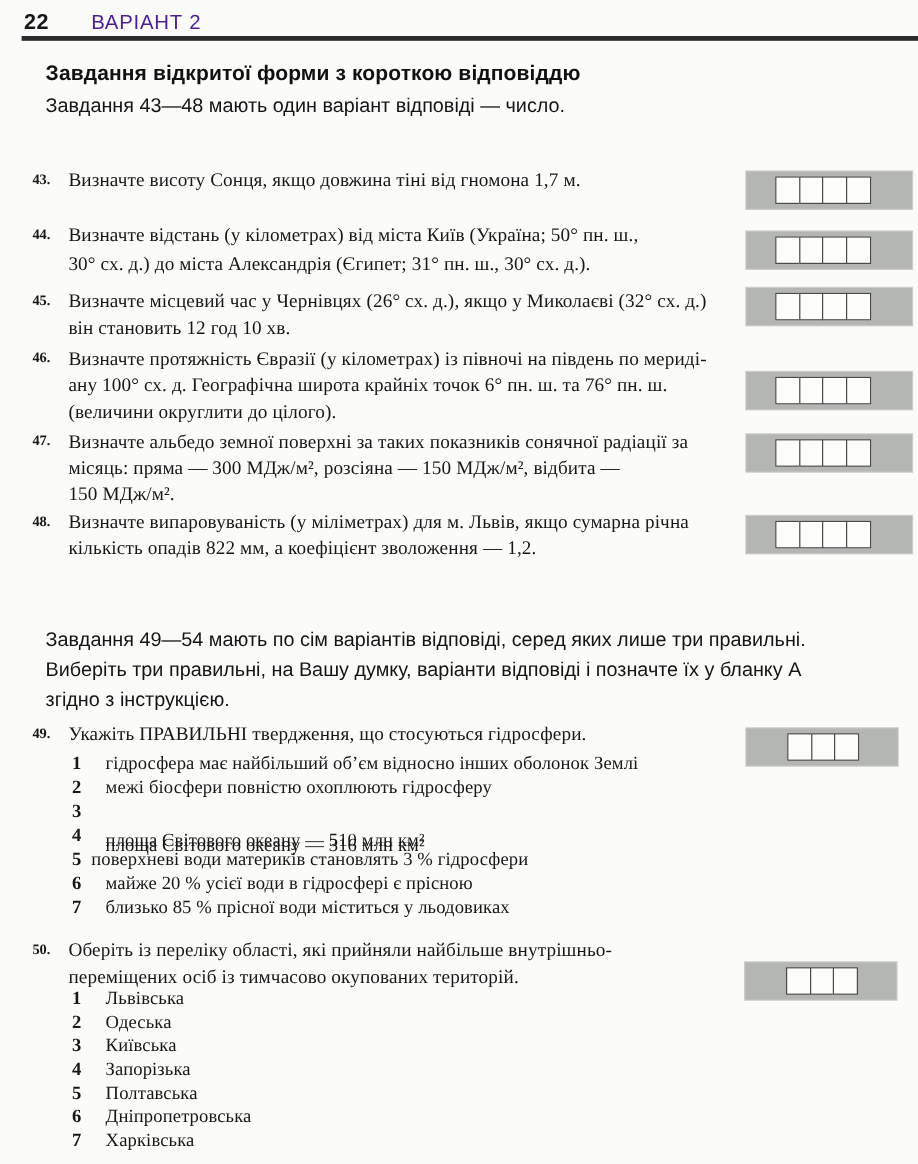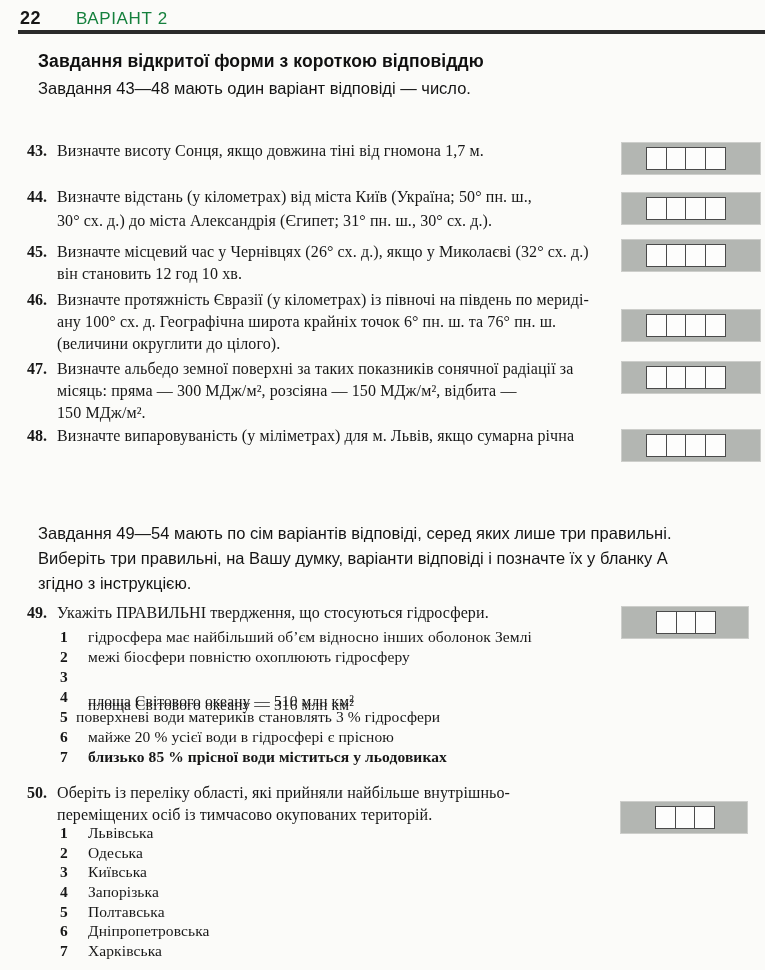--- a/index.html
+++ b/index.html
@@ -8,25 +8,25 @@
     background:#fbfbf9;
     position:relative;
     overflow:hidden;
     font-family:"Liberation Serif",serif;
     color:#171717;
   }
   .page{position:absolute;inset:0;}
   .abs{position:absolute;white-space:nowrap;}
   .sans{font-family:"Liberation Sans",sans-serif;}
   .hdr-num{font-weight:bold;font-size:18px;letter-spacing:.5px;}
-  .hdr-var{font-size:17px;letter-spacing:.6px;color:#15803d;}
+  .hdr-var{font-size:17px;letter-spacing:.6px;color:#4c1d95;}
   .rule{left:18px;top:30px;width:747px;height:4px;background:var(--rule,#2b2b2b);}
   .sec-title{font-weight:bold;font-size:17.5px;letter-spacing:.1px;color:#101010;}
   .intro{font-size:16.5px;color:#141414;}
-  .qnum{font-weight:bold;font-size:16px;}
+  .qnum{font-weight:bold;font-size:12px;}
   .qline{font-size:16px;letter-spacing:.1px;}
   .optnum{font-weight:bold;font-size:15.5px;}
   .optline{font-size:15.5px;letter-spacing:.1px;}
   .abox{
     position:absolute;height:31px;
     background:var(--bar,#b3b6b2);
     box-shadow:0 0 0 1px rgba(120,122,118,.35);
     display:flex;align-items:center;
   }
   .cellstrip{display:flex;}
@@ -103,20 +103,21 @@
     <div class="abox" style="left: 622px; top: 362px; width: 138px;">
       <div class="cellstrip" style="margin-left: 24px;">
         <div class="cell"></div>
         <div class="cell"></div>
         <div class="cell"></div>
         <div class="cell"></div>
       </div>
     </div>
     <div class="abs qnum" style="left: 27px; top: 427px;">48.</div>
     <div class="abs qline" style="left: 57px; top: 427px;">Визначте випаровуваність (у міліметрах) для м. Львів, якщо сумарна річна</div>
+    <div class="abs qline" style="left: 57px; top: 449px;">кількість опадів 822 мм, а коефіцієнт зволоження — 1,2.</div>
     <div class="abox" style="left: 622px; top: 430px; width: 138px;">
       <div class="cellstrip" style="margin-left: 24px;">
         <div class="cell"></div>
         <div class="cell"></div>
         <div class="cell"></div>
         <div class="cell"></div>
       </div>
     </div>
     <div class="abs qnum" style="left: 27px; top: 604px;">49.</div>
     <div class="abs qline" style="left: 57px; top: 604px;">Укажіть ПРАВИЛЬНІ твердження, що стосуються гідросфери.</div>
@@ -126,21 +127,21 @@
     <div class="abs optline" style="left: 88px; top: 648px;">межі біосфери повністю охоплюють гідросферу</div>
     <div class="abs optnum" style="left: 60px; top: 668px;">3</div>
     <div class="abs optline" style="left: 88px; top: 668px; margin-top: 24px;">площа Світового океану — 510 млн км²</div>
     <div class="abs optnum" style="left: 60px; top: 688px;">4</div>
     <div class="abs optline" style="left: 88px; top: 696px;">площа Світового океану — 316 млн км²</div>
     <div class="abs optnum" style="left: 60px; top: 708px;">5</div>
     <div class="abs optline" style="left: 76px; top: 708px; text-align: center;">поверхневі води материків становлять 3 % гідросфери</div>
     <div class="abs optnum" style="left: 60px; top: 728px;">6</div>
     <div class="abs optline" style="left: 88px; top: 728px; text-align: right;">майже 20 % усієї води в гідросфері є прісною</div>
     <div class="abs optnum" style="left: 60px; top: 748px;">7</div>
-    <div class="abs optline" style="left: 88px; top: 748px; font-weight: bold;">близько 85 % прісної води міститься у льодовиках</div>
+    <div class="abs optline" style="left: 88px; top: 748px;">близько 85 % прісної води міститься у льодовиках</div>
     <div class="abox" style="left: 622px; top: 607px; width: 126px;">
       <div class="cellstrip" style="margin-left: 34px;">
         <div class="cell"></div>
         <div class="cell"></div>
         <div class="cell"></div>
       </div>
     </div>
     <div class="abs qnum" style="left: 27px; top: 784px;">50.</div>
     <div class="abs qline" style="left: 57px; top: 784px;">Оберіть із переліку області, які прийняли найбільше внутрішньо-</div>
     <div class="abs qline" style="left: 57px; top: 806px;">переміщених осіб із тимчасово окупованих територій.</div>

